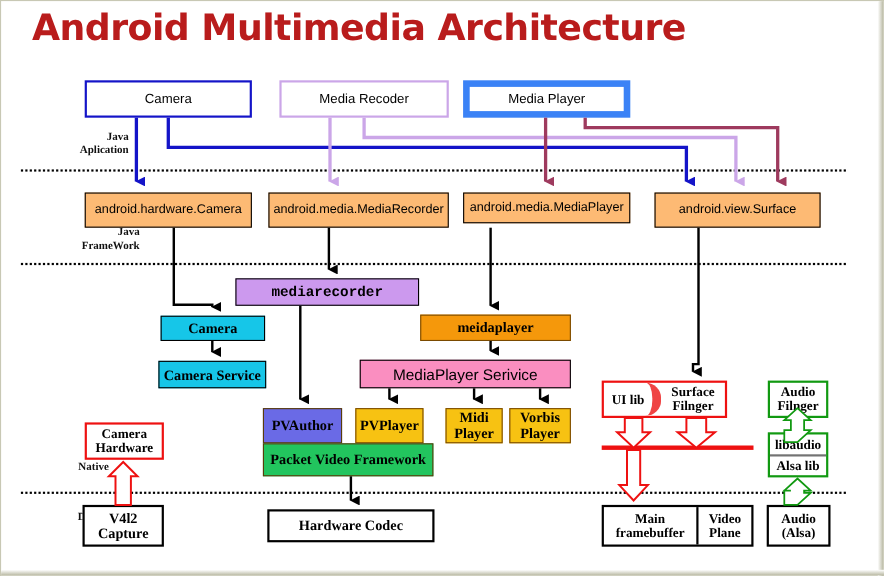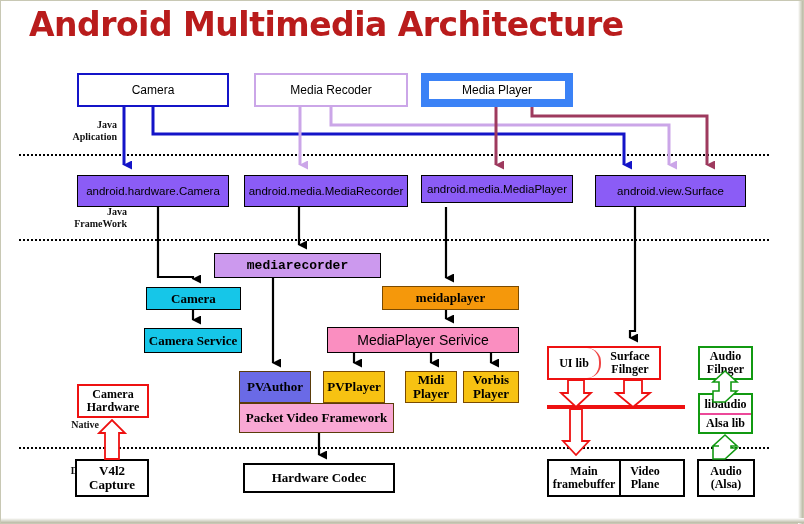--- a/index.html
+++ b/index.html
@@ -50,43 +50,43 @@
   
   .sep{
     position:absolute;left:18px;width:750px;height:0;
     border-top:2px dotted #000000;
   }
 
   
   .app-box{background:#ffffff;font-size:12px;}
   .app-camera{border:2px solid #1414c8;}
   .app-recoder{border:2px solid #cba6e8;}
-  .app-player{border:8px solid #3b82f6;}
-
-  
-  .fw-box{background:#8b5cf6;border:1px solid #000;font-size:11.5px;
+  .app-player{border:6px solid #3b82f6;}
+
+  
+  .fw-box{background:#fdba74;border:1px solid #000;font-size:11.5px;
     font-family:"Liberation Sans",sans-serif;}
 
   
   .b-purple{background:#cc99ee;border:1px solid #000;font-family:Liberation Mono, monospace;}
   .b-cyan{background:#16c6e8;border:1px solid #000;}
   .b-orange{background:#f5980b;border:1px solid #7a4a00;}
   .b-pink{background:#fa8ec0;border:1px solid #000;}
   .b-periwinkle{background:#6a6ae6;border:1px solid #5a3c0a;}
   .b-gold{background:#f7c212;border:1px solid #7a4a00;}
-  .b-brown{background:#f9a8d4;border:1px solid #5a3c0a;}
+  .b-brown{background:#22c55e;border:1px solid #5a3c0a;}
   .b-redline{background:#ffffff;border:2px solid #ee1111;}
   .b-greenline{background:#ffffff;border:2px solid #119911;}
   .b-black{background:#ffffff;border:2px solid #000000;}
 
   
   .split{display:flex;align-items:stretch;justify-content:flex-start;padding:0;}
   .split>div{display:flex;align-items:center;justify-content:center;text-align:center;
     line-height:1.05;box-sizing:border-box;}
-  .vdiv-red{border-right:2px solid #ef4444;border-radius:14px;}
+  .vdiv-red{border-right:8px solid #ef4444;border-radius:14px;}
   .vdiv-black{border-right:2px solid #000000;}
 
   svg.overlay{position:absolute;left:0;top:0;width:804px;height:524px;
     pointer-events:none;overflow:visible;}
 </style>
 </head>
 <body>
 
 <div id="page">
 
@@ -179,42 +179,42 @@
       <span>Filnger</span>
     </div>
   </div>
 
   <div class="box b-greenline serif" style="left:697px;top:345px;width:55px;height:34px;font-size:12px;flex-direction:column;">
     <span>Audio</span>
     <span>Filnger</span>
   </div>
 
   <div class="box b-greenline serif" style="left:697px;top:392px;width:55px;height:41px;font-size:12px;flex-direction:column;padding:0;">
-    <div style="width:100%;height:20px;display:flex;align-items:center;justify-content:center;border-bottom:2px solid #ec4899;">
+    <div style="width:100%;height:20px;display:flex;align-items:center;justify-content:center;border-bottom:2px solid #737373;">
       <span>libaudio</span>
     </div>
     <div style="width:100%;height:19px;display:flex;align-items:center;justify-content:center;">
       <span>Alsa lib</span>
     </div>
   </div>
 
   <div class="box b-redline serif" style="left:76px;top:383px;width:72px;height:34px;font-size:12px;flex-direction:column;">
     <span>Camera</span>
     <span>Hardware</span>
   </div>
 
   <div class="box b-black serif" style="left:74px;top:458px;width:74px;height:38px;font-size:13px;flex-direction:column;">
     <span>V4l2</span>
     <span>Capture</span>
   </div>
   <div class="box b-black serif" style="left:242px;top:462px;width:152px;height:30px;font-size:13px;">
     <span>Hardware Codec</span>
   </div>
   <div class="box b-black split serif" style="left:546px;top:458px;width:138px;height:38px;font-size:12px;">
-    <div class="vdiv-black" style="width:72px;height:100%;flex-direction:column;">
+    <div class="vdiv-black" style="width:86px;height:100%;flex-direction:column;">
       <span>Main</span>
       <span>framebuffer</span>
     </div>
     <div style="width:48px;height:100%;flex-direction:column;">
       <span>Video</span>
       <span>Plane</span>
     </div>
   </div>
   <div class="box b-black serif" style="left:696px;top:458px;width:58px;height:38px;font-size:12px;flex-direction:column;">
     <span>Audio</span>

